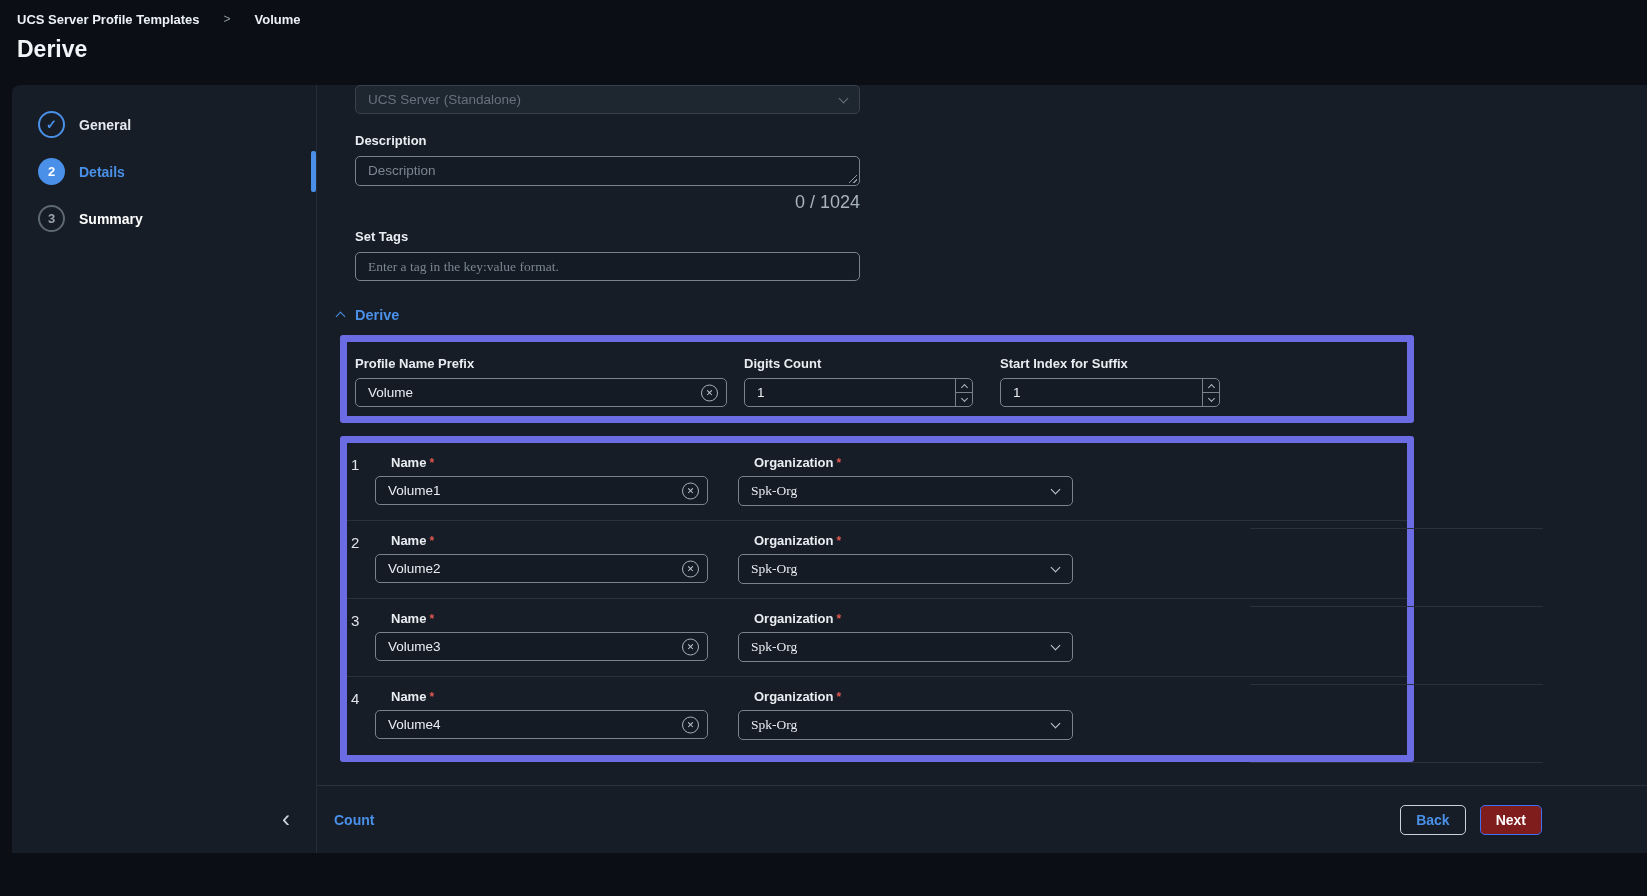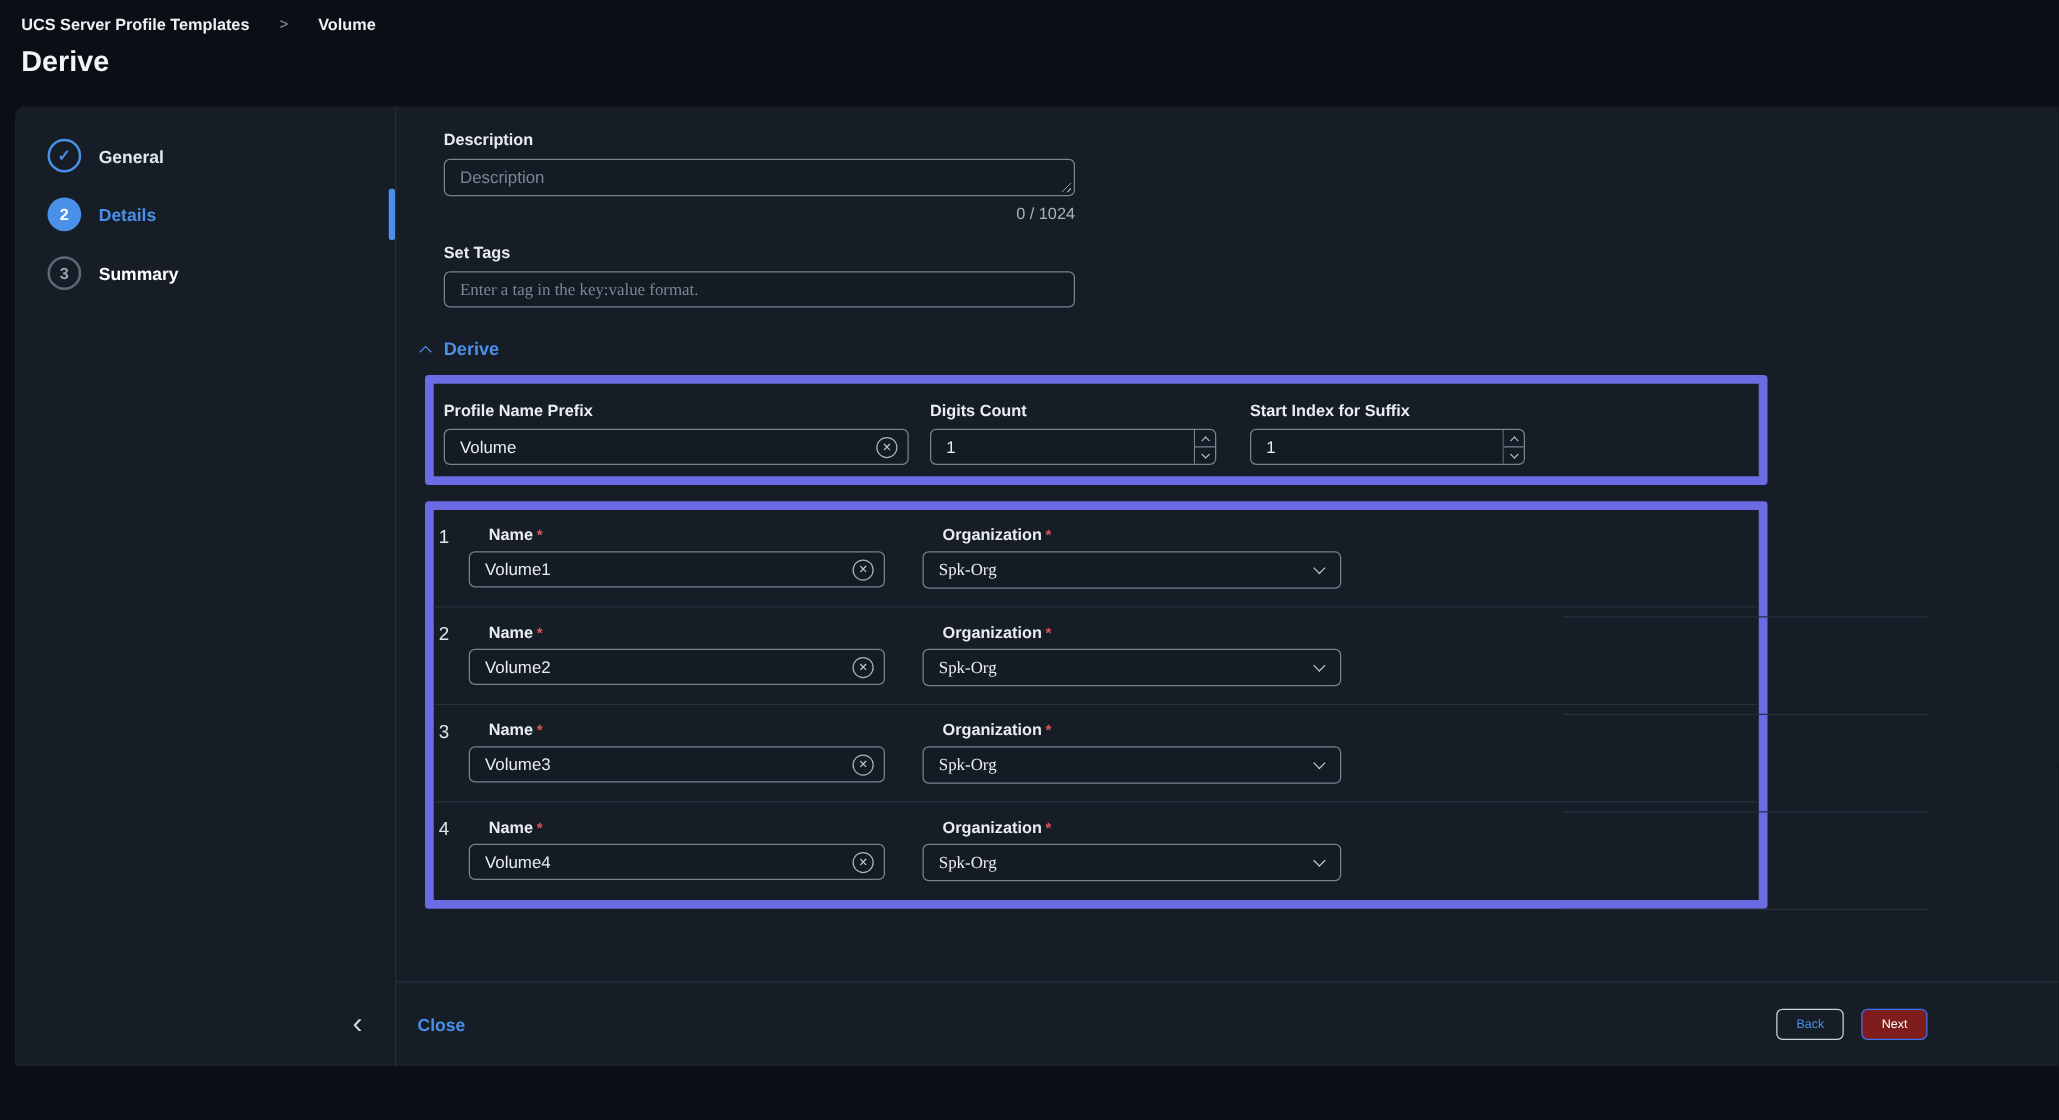--- a/index.html
+++ b/index.html
@@ -78,21 +78,21 @@
     width:505px; height:30px; resize:none; display:block;
     background:#141b24; border:1px solid #78838e; border-radius:5px;
     padding:6px 12px; color:#e8edf2; font-size:13.5px; font-family:"Liberation Sans", sans-serif;
     outline:none;
   }
   .resize-corner {
     position:absolute; right:3px; bottom:3px; width:10px; height:10px;
     background:repeating-linear-gradient(315deg, transparent, transparent 2px, #8d97a2 2px, #8d97a2 3px);
     clip-path:polygon(100% 0, 100% 100%, 0 100%);
   }
-  .char-counter { width:505px; text-align:right; font-size:13px; color:#a9b3bd; margin-top:6px; }
+  .char-counter { width:505px; text-align:right; font-size:18px; color:#a9b3bd; margin-top:6px; }
 
   .tags-label { margin-top:16px; }
   .tags-input { width:505px; height:29px; margin-top:8px; padding:0 12px; outline:none; }
 
   .derive-header {
     margin-top:26px; margin-left:-18px;
     display:flex; align-items:center; gap:11px;
     color:#4a90e8; font-weight:bold; font-size:14.5px; cursor:pointer;
   }
 
@@ -147,21 +147,21 @@
   .ext-line { position:absolute; left:895px; width:293px; height:1px; background:#28313c; }
 
   
   .content-footer {
     height:68px; border-top:1px solid #28313c;
     display:flex; align-items:center; padding:0 105px 0 17px;
   }
   .close-link { color:#4a90e8; font-weight:bold; font-size:14px; cursor:pointer; }
   .footer-spacer { flex:1; }
   .btn {
-    border-radius:5px; font-size:10px; font-weight:normal; padding:6px 15px;
+    border-radius:5px; font-size:14px; font-weight:bold; padding:6px 15px;
     cursor:pointer; font-family:"Liberation Sans", sans-serif;
   }
   .btn-back { background:#161d26; border:1px solid #c9d3dd; color:#4a90e8; margin-right:14px; }
   .btn-next { background:#7f1d1d; border:1px solid #3f6ff2; color:#fff; }
 </style>
 </head>
 <body>
 
 <div class="top-header">
   <div class="breadcrumb">
@@ -191,20 +191,24 @@
     </div>
     <div class="sidebar-footer">
       <span class="collapse-btn">‹</span>
     </div>
   </div>
 
   <div class="content">
     <div class="form-area">
 
       
+      <div class="platform-select">
+        <span>UCS Server (Standalone)</span>
+        <span class="chev"></span>
+      </div>
 
       
       <div class="field-label desc-label">Description</div>
       <div class="textarea-wrap">
         <textarea class="desc-textarea" placeholder="Description" style=""></textarea>
         <span class="resize-corner"></span>
       </div>
       <div class="char-counter">0 / 1024</div>
 
       
@@ -336,19 +340,19 @@
 
         <div class="ext-line" style="top:92px"></div>
         <div class="ext-line" style="top:170px"></div>
         <div class="ext-line" style="top:248px"></div>
         <div class="ext-line" style="top:326px"></div>
       </div>
 
     </div>
 
     <div class="content-footer">
-      <span class="close-link">Close</span>
+      <span class="close-link">Count</span>
       <span class="footer-spacer"></span>
       <button class="btn btn-back">Back</button>
       <button class="btn btn-next">Next</button>
     </div>
   </div>
 </div>
 
 </body></html>

